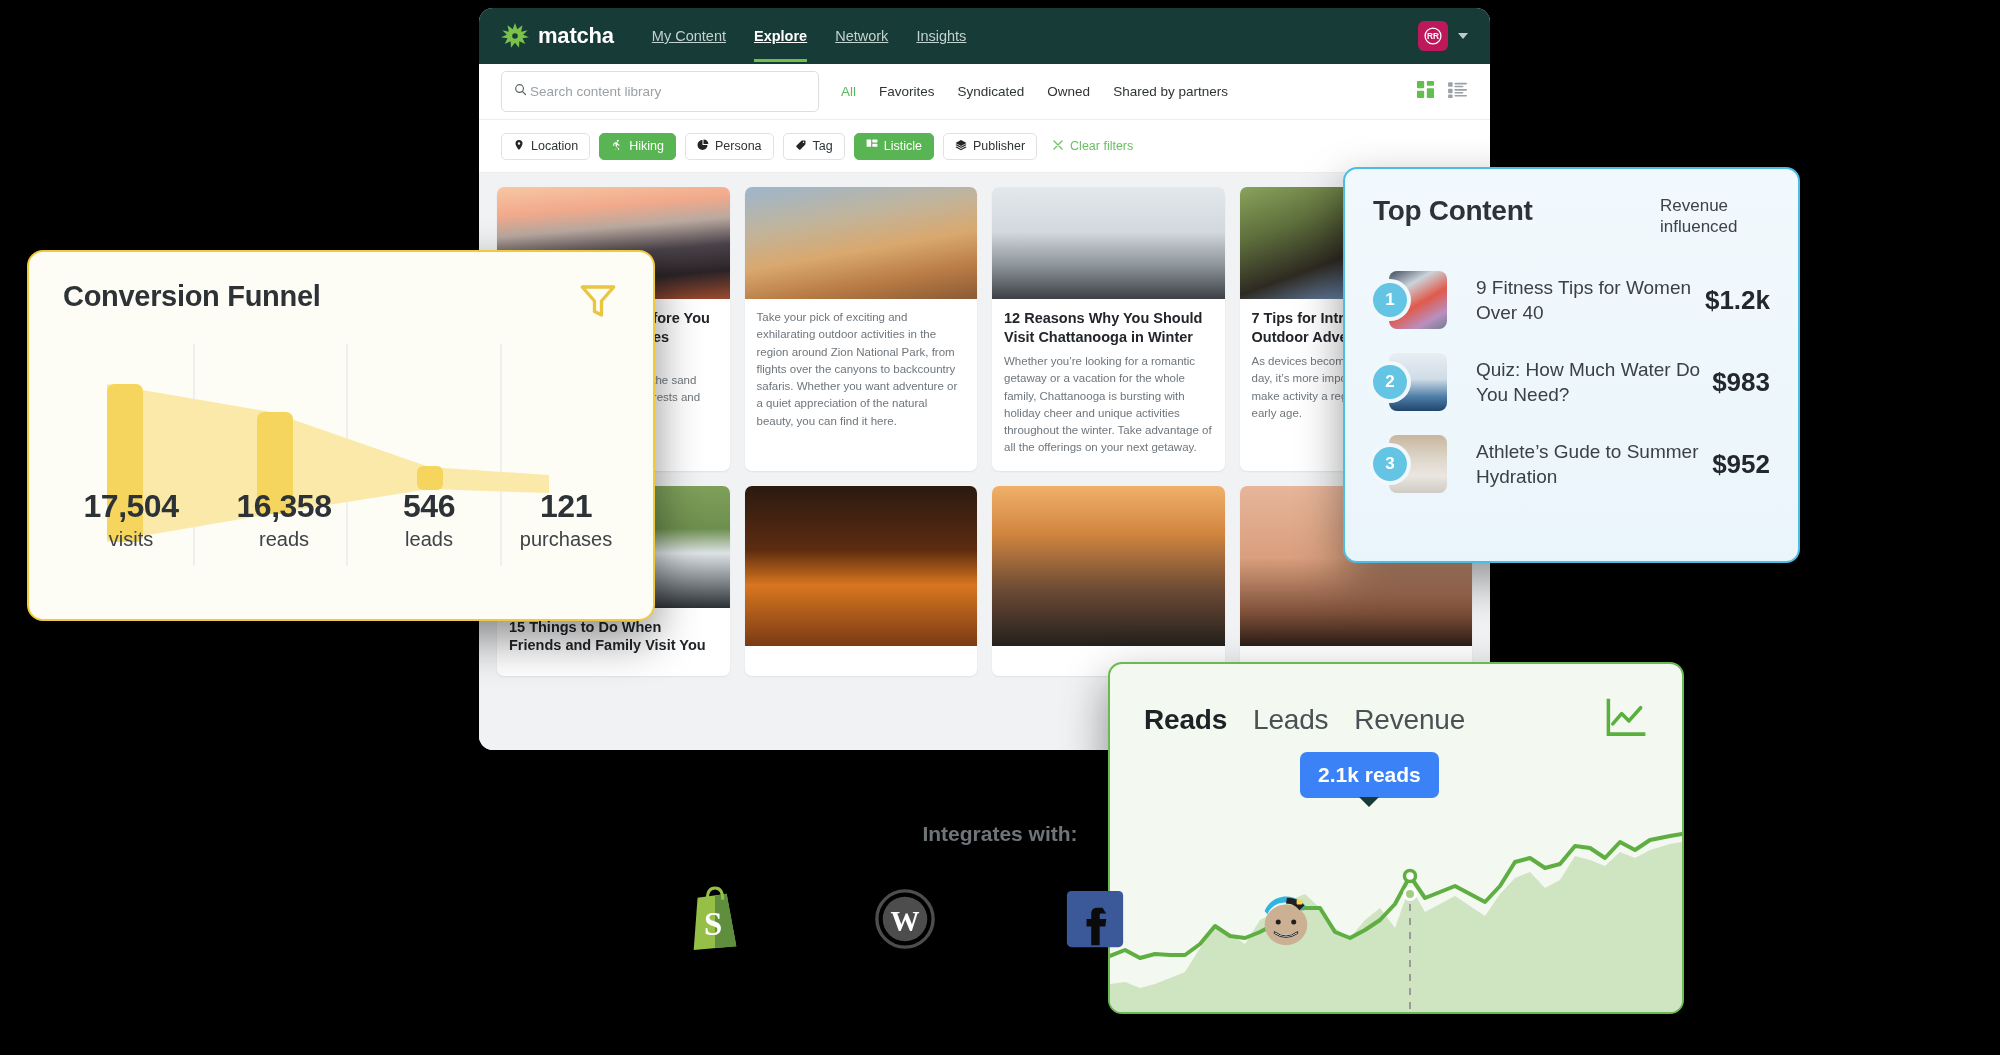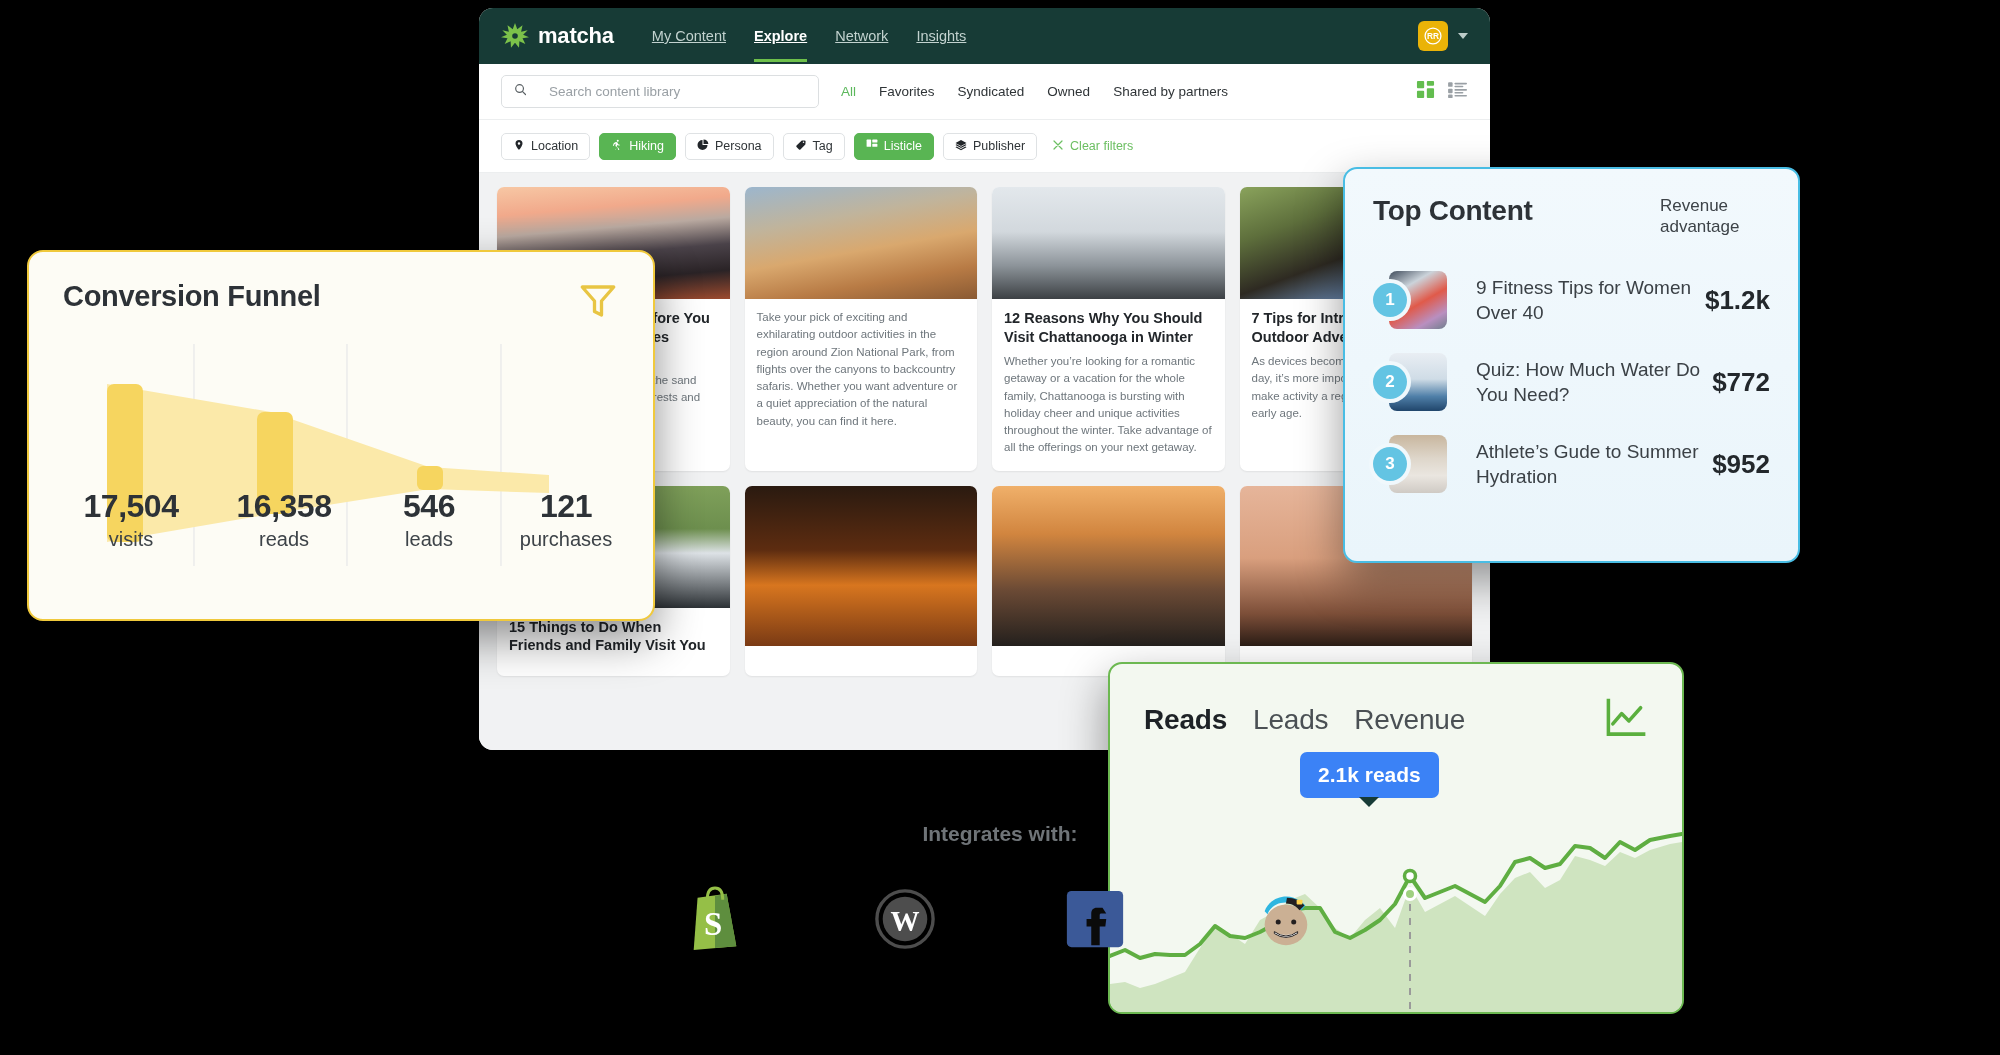--- a/index.html
+++ b/index.html
@@ -29,34 +29,34 @@
   .nav-link{
     color:#c2d2cf;font-size:14.5px;height:52px;display:flex;align-items:center;
     position:relative;cursor:pointer;text-decoration:underline;
   }
   .nav-link.active{color:#ffffff;font-weight:700;}
   .nav-link.active::after{
     content:"";position:absolute;left:0;right:0;bottom:0;height:3px;background:#6ec04b;
   }
   .nav-right{margin-left:auto;display:flex;align-items:center;gap:10px;}
   .avatar{
-    width:30px;height:30px;border-radius:6px;background:#eab308;
+    width:30px;height:30px;border-radius:6px;background:#be185d;
     display:flex;align-items:center;justify-content:center;
   }
   .caret{width:0;height:0;border-left:5px solid transparent;border-right:5px solid transparent;
     border-top:6px solid #bcccc9;cursor:pointer;}
 
   
   .search-row{
     height:55px;display:flex;align-items:center;padding:0 22px;gap:22px;
     border-bottom:1px solid #eceeef;background:#fff;
   }
   .search-box{
-    width:318px;height:33px;border:1px solid #dcdfe1;border-radius:5px;
-    display:flex;align-items:center;gap:19px;padding:0 11px;box-sizing:border-box;
+    width:318px;height:41px;border:1px solid #dcdfe1;border-radius:5px;
+    display:flex;align-items:center;gap:0;padding:0 11px;box-sizing:border-box;
   }
   .search-box input{
     border:0;outline:0;font-size:13.5px;color:#44494d;width:100%;
     font-family:"Liberation Sans",sans-serif;background:transparent;
   }
   .search-box input::placeholder{color:#9aa0a5;}
   .seg-links{display:flex;align-items:center;gap:23px;}
   .seg{font-size:13.5px;color:#2f3437;cursor:pointer;}
   .seg.active{color:#5cb85c;}
   .view-toggles{margin-left:auto;display:flex;align-items:center;gap:13px;}
@@ -396,41 +396,41 @@
     </div>
     <div class="funnel-stat" style="left:452px;top:238px;width:170px;">
       <div class="funnel-num">121</div>
       <div class="funnel-lbl">purchases</div>
     </div>
   </div>
 
   <div class="top-card">
     <div class="top-head">
       <div class="top-title">Top Content</div>
-      <div class="top-rev-lbl">Revenue advantage</div>
+      <div class="top-rev-lbl">Revenue influenced</div>
     </div>
 
     <div class="top-list">
 
       <div class="top-row">
         <div class="rank-thumb">
           <span class="thumb" style="background:linear-gradient(150deg,#3d4a5a 0%,#cbd3da 28%,#e05a4a 55%,#b98fc0 80%,#6f7e8c 100%);"></span>
           <span class="rank">1</span>
         </div>
         <div class="top-name">9 Fitness Tips for Women Over 40</div>
         <div class="top-val">$1.2k</div>
       </div>
 
       <div class="top-row">
         <div class="rank-thumb">
           <span class="thumb" style="background:linear-gradient(180deg,#e9eef3 0%,#cfdce6 45%,#4f7fa8 75%,#20456b 100%);"></span>
           <span class="rank">2</span>
         </div>
         <div class="top-name">Quiz: How Much Water Do You Need?</div>
-        <div class="top-val">$772</div>
+        <div class="top-val">$983</div>
       </div>
 
       <div class="top-row">
         <div class="rank-thumb">
           <span class="thumb" style="background:linear-gradient(180deg,#c8b69e 0%,#ded6ca 40%,#eae6e0 70%,#cfcac4 100%);"></span>
           <span class="rank">3</span>
         </div>
         <div class="top-name">Athlete’s Gude to Summer Hydration</div>
         <div class="top-val">$952</div>
       </div>

